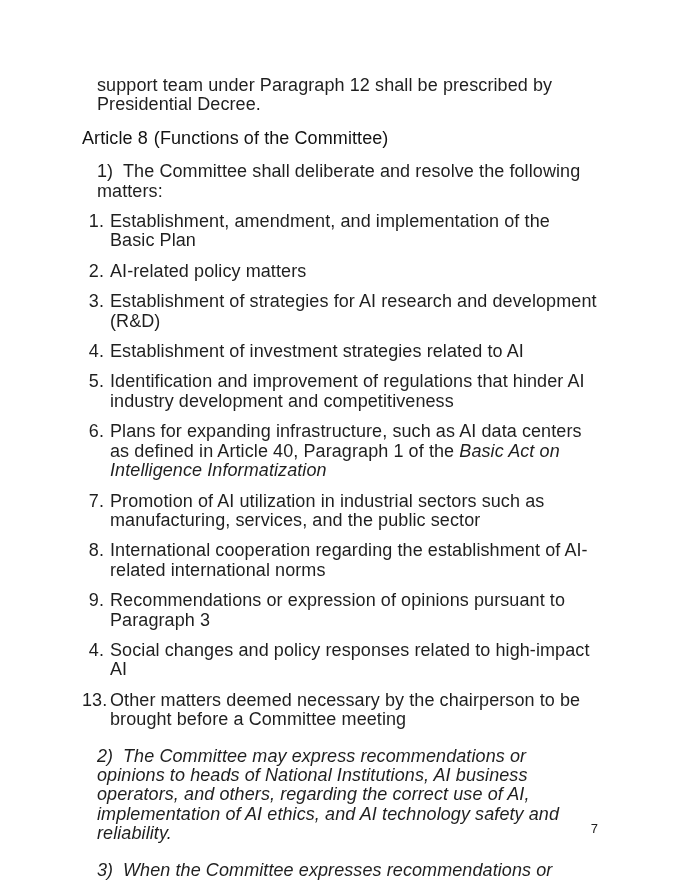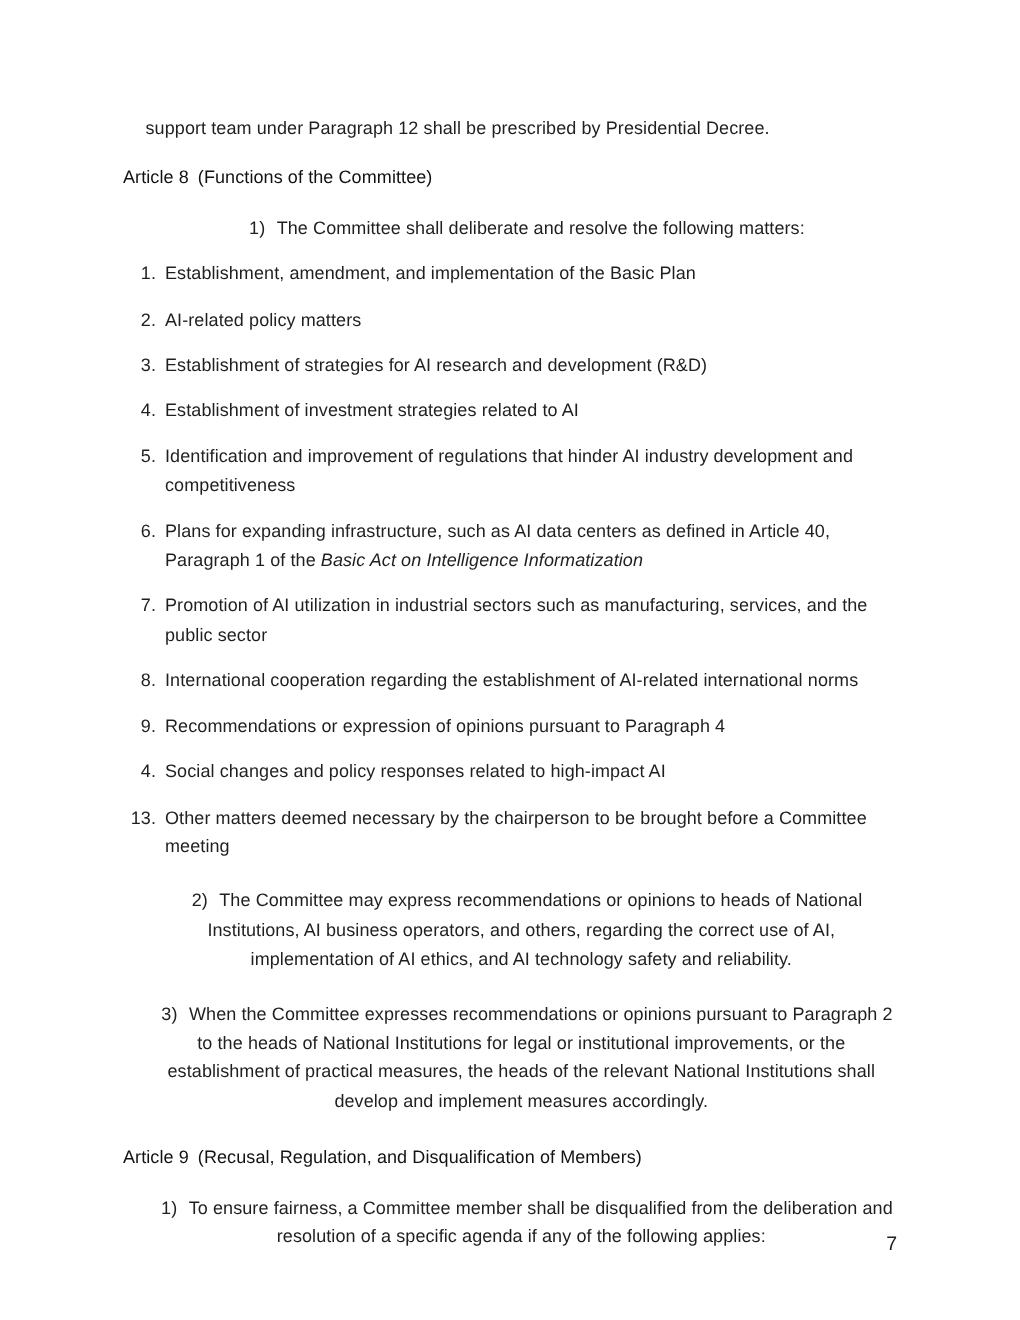--- a/index.html
+++ b/index.html
@@ -31,21 +31,21 @@
     left: 82px;
     top: 76px;
     width: 516px;
   }
 
   
   .body-line,
   .article-heading,
   .para,
   .num-item {
-    font-size: 12px;
+    font-size: 18px;
     line-height: 19.4px;
     color: #1f1f1f;
     letter-spacing: 0.005em;
   }
 
   
   .cont-line {
     padding-left: 15px;
     margin: 0 0 14px 0;
   }
@@ -58,21 +58,21 @@
   }
   .article-heading .art-gap {
     display: inline-block;
     width: 6px;
   }
 
   
   .para {
     margin: 0 0 11px 0;
     padding-left: 15px;
-    text-align: center;
+    text-align: left;
   }
   .para .marker {
     display: inline-block;
     width: 26px;
   }
 
   
   .num-item {
     margin: 0 0 11px 0;
     padding-left: 28px;
@@ -88,20 +88,21 @@
   }
   .num-item .txt {
     display: block;
   }
 
   em.act-title {
   }
 
   .block-gap-before {
     margin-top: 17px;
+    font-style: italic;
   }
   .heading-gap-before {
     margin-top: 18px;
   }
 
   .page-number {
     position: absolute;
     left: 0;
     top: 821px;
     width: 598px;
@@ -158,21 +159,21 @@
       <span class="txt">Promotion of AI utilization in industrial sectors such as manufacturing, services, and the public sector</span>
     </div>
 
     <div class="num-item">
       <span class="num">8.</span>
       <span class="txt">International cooperation regarding the establishment of AI-related international norms</span>
     </div>
 
     <div class="num-item">
       <span class="num">9.</span>
-      <span class="txt">Recommendations or expression of opinions pursuant to Paragraph 4</span>
+      <span class="txt">Recommendations or expression of opinions pursuant to Paragraph 3</span>
     </div>
 
 
     <div class="num-item">
       <span class="num">4.</span>
       <span class="txt">Social changes and policy responses related to high-impact AI</span>
     </div>
 
 
     <div class="num-item">

